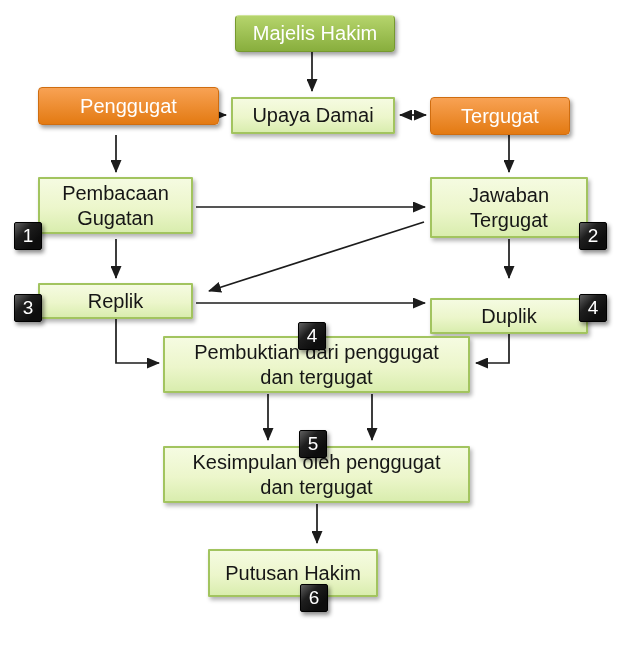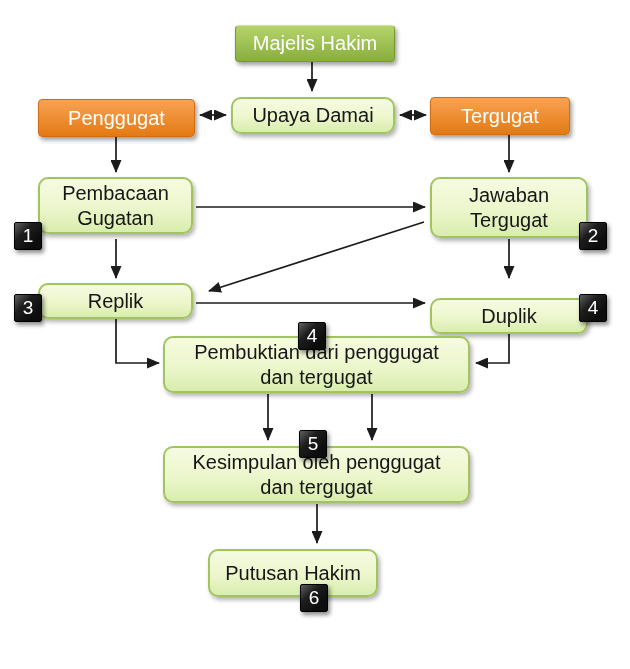--- a/index.html
+++ b/index.html
@@ -19,31 +19,30 @@
   .edges{position:absolute;left:0;top:0;}
   .edge{stroke:var(--arrow);stroke-width:1.7;fill:none;}
   .ahp{fill:var(--arrow);}
   .node{
     position:absolute;box-sizing:border-box;display:flex;align-items:center;justify-content:center;
     text-align:center;font-size:20px;line-height:25px;color:var(--box-text-dark);
   }
   .light{
     background:linear-gradient(180deg,var(--light-box-top) 0%,#ecf6cb 55%,var(--light-box-bottom) 100%);
     border:2px solid var(--light-box-border);
-    border-radius:10px;
+    border-radius:1px;
     box-shadow:2px 3px 4px rgba(0,0,0,0.30);
   }
   .green{
     background:linear-gradient(180deg,var(--green-box-top) 0%,var(--green-box-bottom) 100%);
     border:1px solid var(--green-box-border);
     border-top-color:#cfe49a;
     color:var(--box-text-light);
     border-radius:4px;
     box-shadow:2px 3px 4px rgba(0,0,0,0.38);
-    margin-top:10px;
   }
   .orange{
     background:linear-gradient(180deg,var(--orange-box-top) 0%,var(--orange-box-bottom) 100%);
     border:1px solid var(--orange-box-border);
     color:var(--box-text-light);
     border-radius:4px;
     box-shadow:2px 3px 4px rgba(0,0,0,0.38);
   }
   .badge{
     position:absolute;width:28px;height:28px;box-sizing:border-box;
@@ -81,21 +80,21 @@
     <path class="edge" d="M196 303 L425 303" marker-end="url(#ah)"></path>
     <path class="edge" d="M116 319 L116 363 L159 363" marker-end="url(#ah)"></path>
     <path class="edge" d="M509 319 L509 363 L476 363" marker-end="url(#ah)"></path>
     <path class="edge" d="M268 394 L268 440" marker-end="url(#ah)"></path>
     <path class="edge" d="M372 394 L372 440" marker-end="url(#ah)"></path>
     <path class="edge" d="M317 504 L317 543" marker-end="url(#ah)"></path>
   </svg>
 
   <div class="node green" style="left:235px;top:15px;width:160px;height:37px">Majelis Hakim</div>
 
-  <div class="node orange" style="left:38px;top:99px;width:157px;height:38px">Penggugat</div>
+  <div class="node orange" style="left:38px;top:87px;width:181px;height:38px">Penggugat</div>
   <div class="node light" style="left:231px;top:97px;width:164px;height:37px">Upaya Damai</div>
   <div class="node orange" style="left:430px;top:97px;width:140px;height:38px">Tergugat</div>
 
   <div class="node light" style="left:38px;top:177px;width:155px;height:57px;padding:0 14px">Pembacaan Gugatan</div>
   <div class="node light" style="left:430px;top:177px;width:158px;height:61px;padding:0 20px">Jawaban Tergugat</div>
 
   <div class="node light" style="left:38px;top:283px;width:155px;height:36px">Replik</div>
   <div class="node light" style="left:430px;top:298px;width:158px;height:36px">Duplik</div>
 
   <div class="node light" style="left:163px;top:336px;width:307px;height:57px;padding:0 10px">Pembuktian dari penggugat dan tergugat</div>

